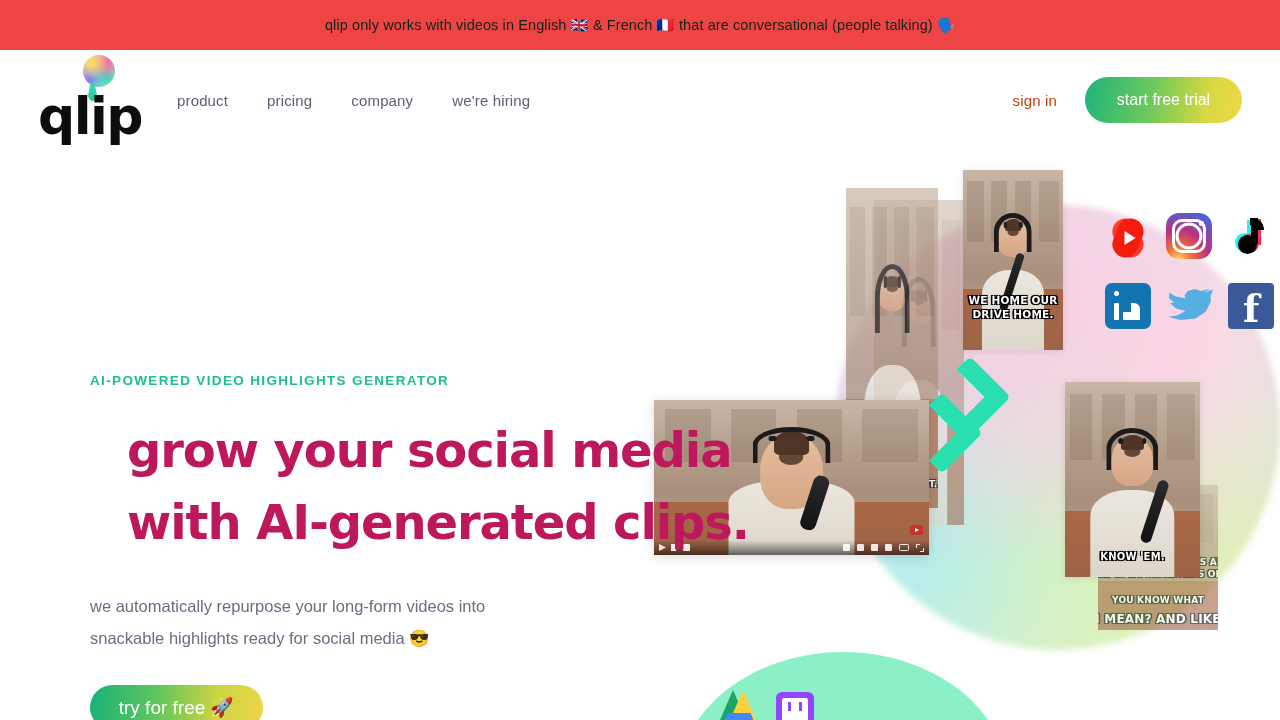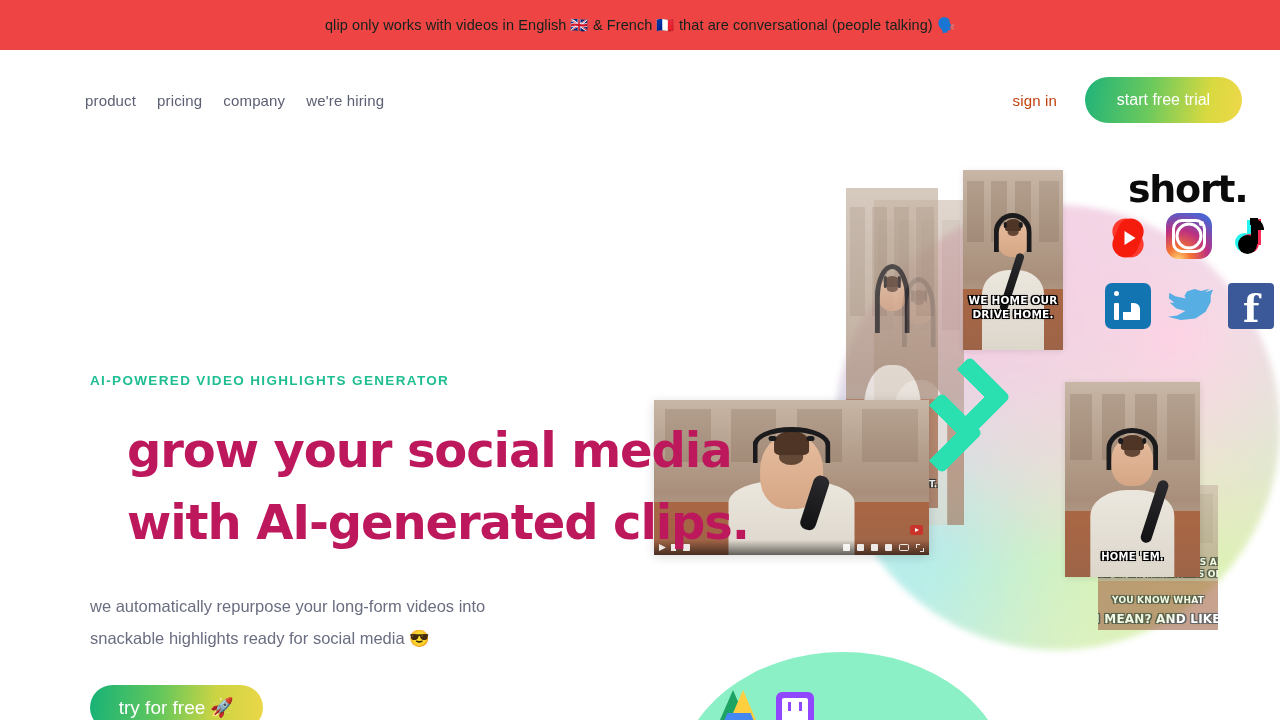--- a/index.html
+++ b/index.html
@@ -71,21 +71,21 @@
     left: 49px; top: 30px;
     width: 11px; height: 17px;
     background: linear-gradient(180deg, #3fd7b5, #22c9a0);
     border-radius: 0 0 50% 50% / 0 0 72% 72%;
     clip-path: polygon(30% 0, 70% 0, 100% 100%, 0 100%);
   }
 
   .nav {
     display: flex;
     align-items: center;
-    gap: 21px;
+    gap: 39px;
     margin-left: 47px;
   }
   .nav a {
     font-size: 15px;
     color: #5b5f72;
     text-decoration: none;
     letter-spacing: 0.15px;
     cursor: pointer;
   }
 
@@ -612,20 +612,25 @@
 </style>
 </head>
 <body>
 
 <div class="banner">
   <div class="banner-text">qlip only works with videos in English 🇬🇧 &amp; French 🇫🇷 that are conversational (people talking) 🗣️</div>
 </div>
 
 <header class="header">
 
+  <a class="logo-wrap">
+    <span class="logo-balloon"></span>
+    <span class="logo-drip"></span>
+    <span class="logo-word">qlip</span>
+  </a>
 
   <nav class="nav">
     <a>product</a>
     <a>pricing</a>
     <a>company</a>
     <a>we're hiring</a>
   </nav>
 
   <div class="header-right">
     <a class="signin">sign in</a>
@@ -694,21 +699,20 @@
         <div class="p-cans">
             <div class="p-cup-l"></div>
             <div class="p-cup-r"></div>
           </div>
         <div class="p-mic" style="left:42%;top:24%;"></div>
       </div>
       <div class="caption" style="bottom:44px;font-size:10.5px;">WE HOME OUR</div>
       <div class="caption" style="bottom:30px;font-size:10.5px;">DRIVE HOME.</div>
     </div>
 
-    <div class="short-word">short.</div>
 
     <div class="soc ic-shorts" style="left:485px;top:65px;">
       <div class="sbody2"></div>
         <div class="sbody"></div>
         <div class="stri"></div>
     </div>
     <div class="soc ic-ig" style="left:546px;top:63px;">
       <div class="igframe"></div>
     </div>
     <div class="soc ic-tt" style="left:608px;top:63px;">
@@ -787,21 +791,21 @@
         <div class="p-head">
             <div class="p-hair"></div>
             <div class="p-beard"></div>
           </div>
         <div class="p-cans">
             <div class="p-cup-l"></div>
             <div class="p-cup-r"></div>
           </div>
         <div class="p-mic" style="left:70%;top:30%;"></div>
       </div>
-      <div class="caption" style="bottom:14px;font-size:10px;">HOME 'EM.</div>
+      <div class="caption" style="bottom:14px;font-size:10px;">KNOW 'EM.</div>
     </div>
 
     <div class="wave"></div>
     <div class="soc ic-drive" style="left:100px;top:540px;z-index:5;">
       <div class="d1"></div>
         <div class="d2"></div>
         <div class="d3"></div>
     </div>
     <div class="soc ic-twitch" style="left:156px;top:542px;z-index:5;">
       <div class="scr"></div>

